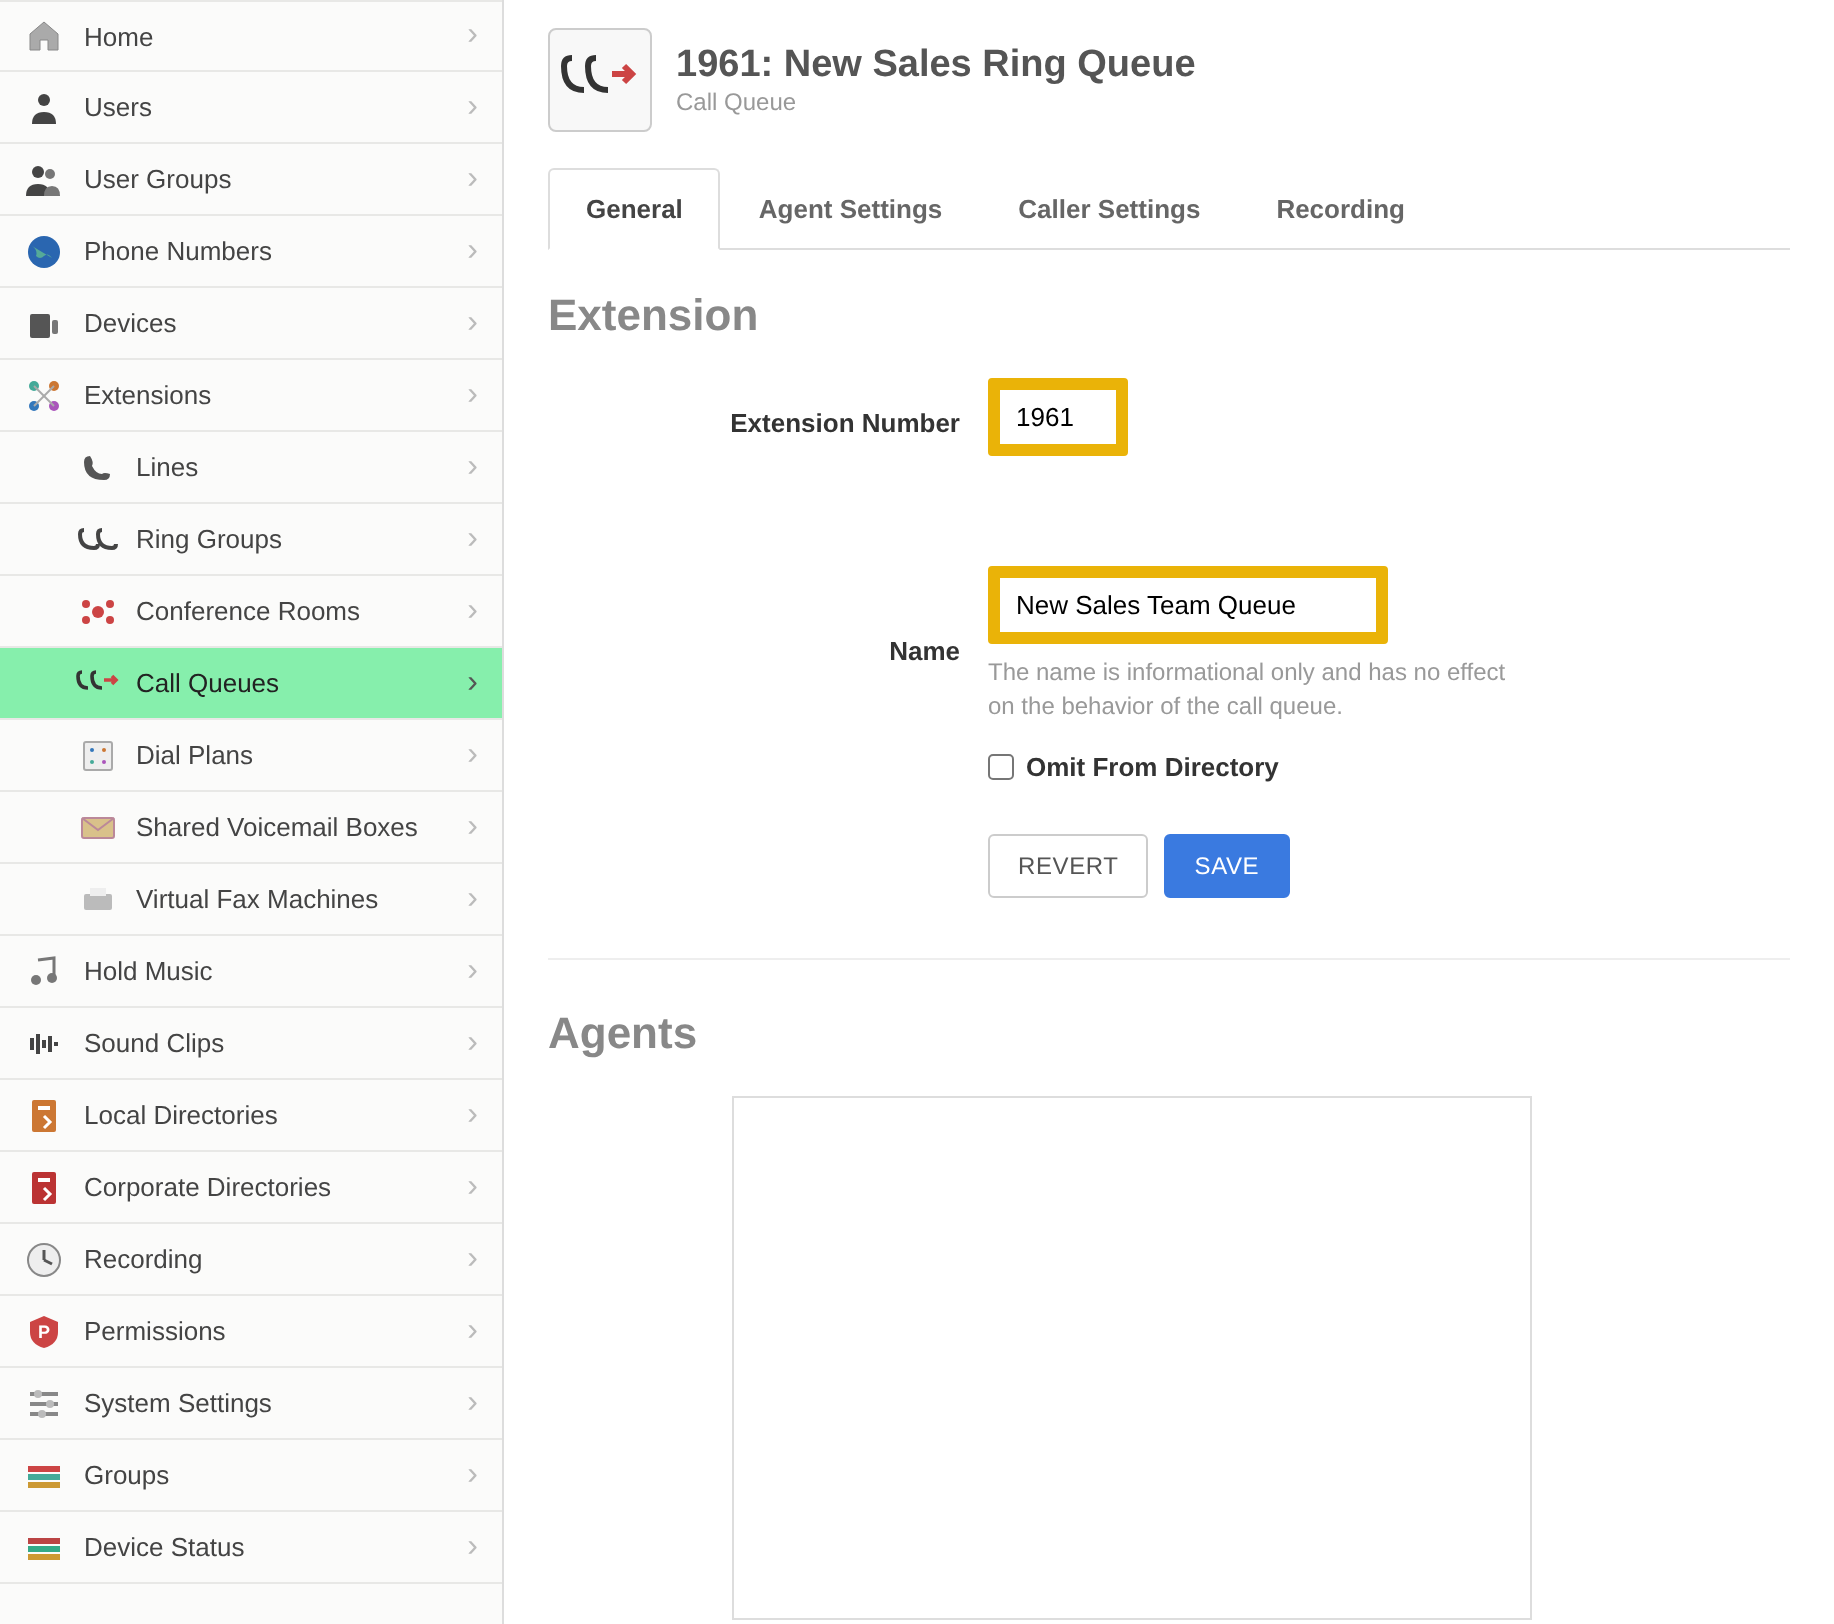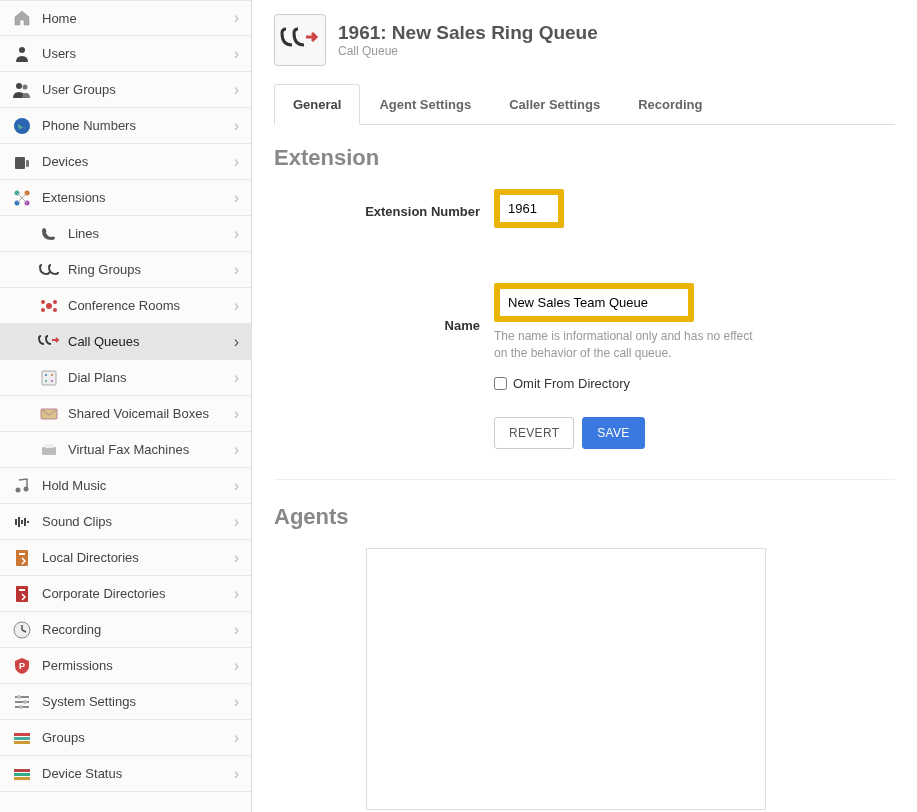--- a/index.html
+++ b/index.html
@@ -44,21 +44,21 @@
 }
 .nav-item .chevron {
   color: #bbb;
   font-size: 16px;
 }
 .nav-sub {
   padding-left: 38px;
 }
 .nav-sub .nav-icon { width: 22px; height: 22px; }
 .nav-item.active {
-  background: #e5e5e5;
+  background: #86efac;
 }
 .nav-item.active .nav-label { font-weight: 500; color: #222; }
 .nav-item.active .chevron { color: #555; }
 
 .main {
   flex: 1;
   padding: 14px 22px;
   overflow-y: auto;
 }
 .header {
@@ -146,21 +146,21 @@
   max-width: 270px;
   line-height: 1.4;
 }
 .checkbox-row {
   display: flex;
   align-items: center;
   margin-top: 14px;
   margin-bottom: 16px;
 }
 .checkbox-row input { margin-right: 6px; }
-.checkbox-row label { font-weight: normal; font-size: 13px; color: #333; }
+.checkbox-row label { font-weight: bold; font-size: 13px; color: #333; }
 .btn {
   display: inline-block;
   padding: 8px 14px;
   font-size: 12px;
   font-weight: normal;
   border-radius: 3px;
   cursor: pointer;
   border: 1px solid;
   text-align: center;
   letter-spacing: 0.3px;

